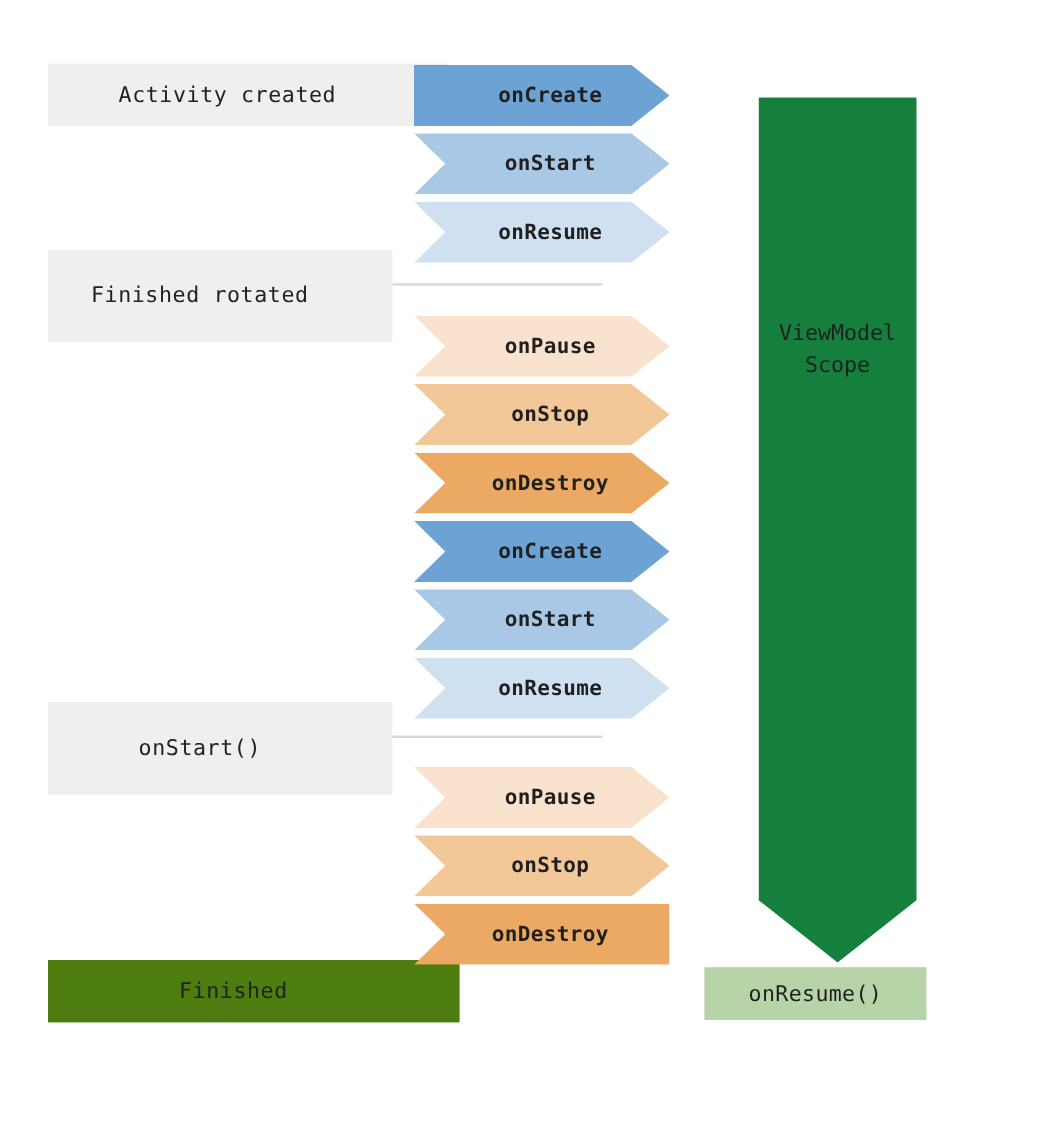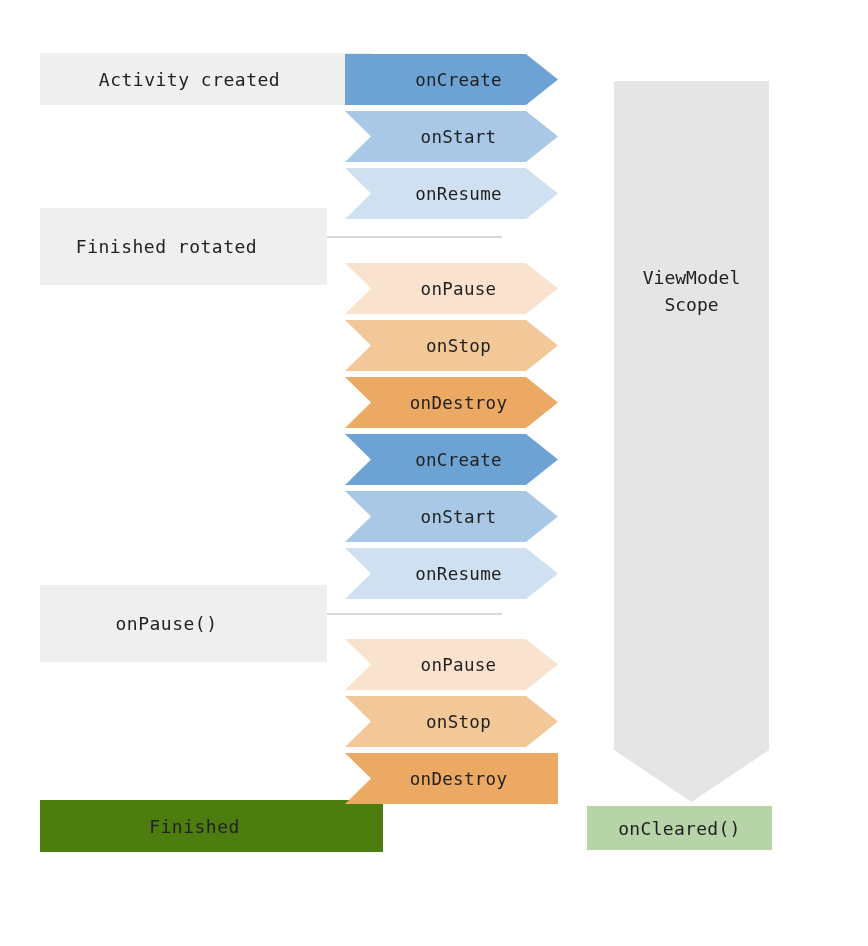--- a/index.html
+++ b/index.html
@@ -49,20 +49,21 @@
     justify-content: center;
     color: #1f1f1f;
     font-size: 17.5px;
     letter-spacing: 0.3px;
     box-sizing: border-box;
   }
   .chev .chev-text {
     position: relative;
     z-index: 2;
     padding-left: 14px;
+    font-weight: bold;
   }
   
   .shape-both {
     clip-path: polygon(0 0, calc(100% - 32px) 0, 100% 50%, calc(100% - 32px) 100%, 0 100%, 26px 50%);
   }
   
   .shape-right {
     clip-path: polygon(0 0, calc(100% - 32px) 0, 100% 50%, calc(100% - 32px) 100%, 0 100%);
   }
   
@@ -104,21 +105,21 @@
 <div id="diagram">
 
   <div id="state-labels">
       <div class="state-label" style="left: 40px; top: 53px; width: 333px; height: 52px; background: rgb(239, 239, 239);">
         <span>Activity created</span>
       </div>
       <div class="state-label" style="left: 40px; top: 208px; width: 287px; height: 77px; background: rgb(239, 239, 239);">
         <span>Finished rotated</span>
       </div>
       <div class="state-label" style="left: 40px; top: 585px; width: 287px; height: 77px; background: rgb(239, 239, 239);">
-        <span>onPause()</span>
+        <span>onStart()</span>
       </div>
       <div class="state-label" style="left: 40px; top: 800px; width: 343px; height: 52px; background: #4d7c0f;">
         <span>Finished</span>
       </div>
     </div>
 
   <div id="connectors">
       <div class="connector" style="left: 327px; top: 236px; width: 175px; background: rgb(216, 216, 216);"></div>
       <div class="connector" style="left: 327px; top: 613px; width: 175px; background: rgb(216, 216, 216);"></div>
     </div>
@@ -155,22 +156,22 @@
         <span class="chev-text">onPause</span>
       </div>
       <div class="chev shape-both" style="left: 345px; top: 696px; width: 213px; height: 51px; background: rgb(243, 200, 152);">
         <span class="chev-text">onStop</span>
       </div>
       <div class="chev shape-left" style="left: 345px; top: 753px; width: 213px; height: 51px; background: rgb(235, 169, 99);">
         <span class="chev-text">onDestroy</span>
       </div>
     </div>
 
-  <div class="vm-scope" id="vm-scope" style="left: 614px; top: 81px; width: 155px; height: 721px; background: #e5e5e5;">
+  <div class="vm-scope" id="vm-scope" style="left: 632px; top: 81px; width: 132px; height: 721px; background: #15803d;">
     <span class="vm-scope-text">ViewModel
 Scope</span>
   </div>
 
   <div class="on-cleared" id="on-cleared" style="left: 587px; top: 806px; width: 185px; height: 44px; background: rgb(183, 211, 168);">
-    <span>onCleared()</span>
+    <span>onResume()</span>
   </div>
 
 </div>
 
 </body></html>

